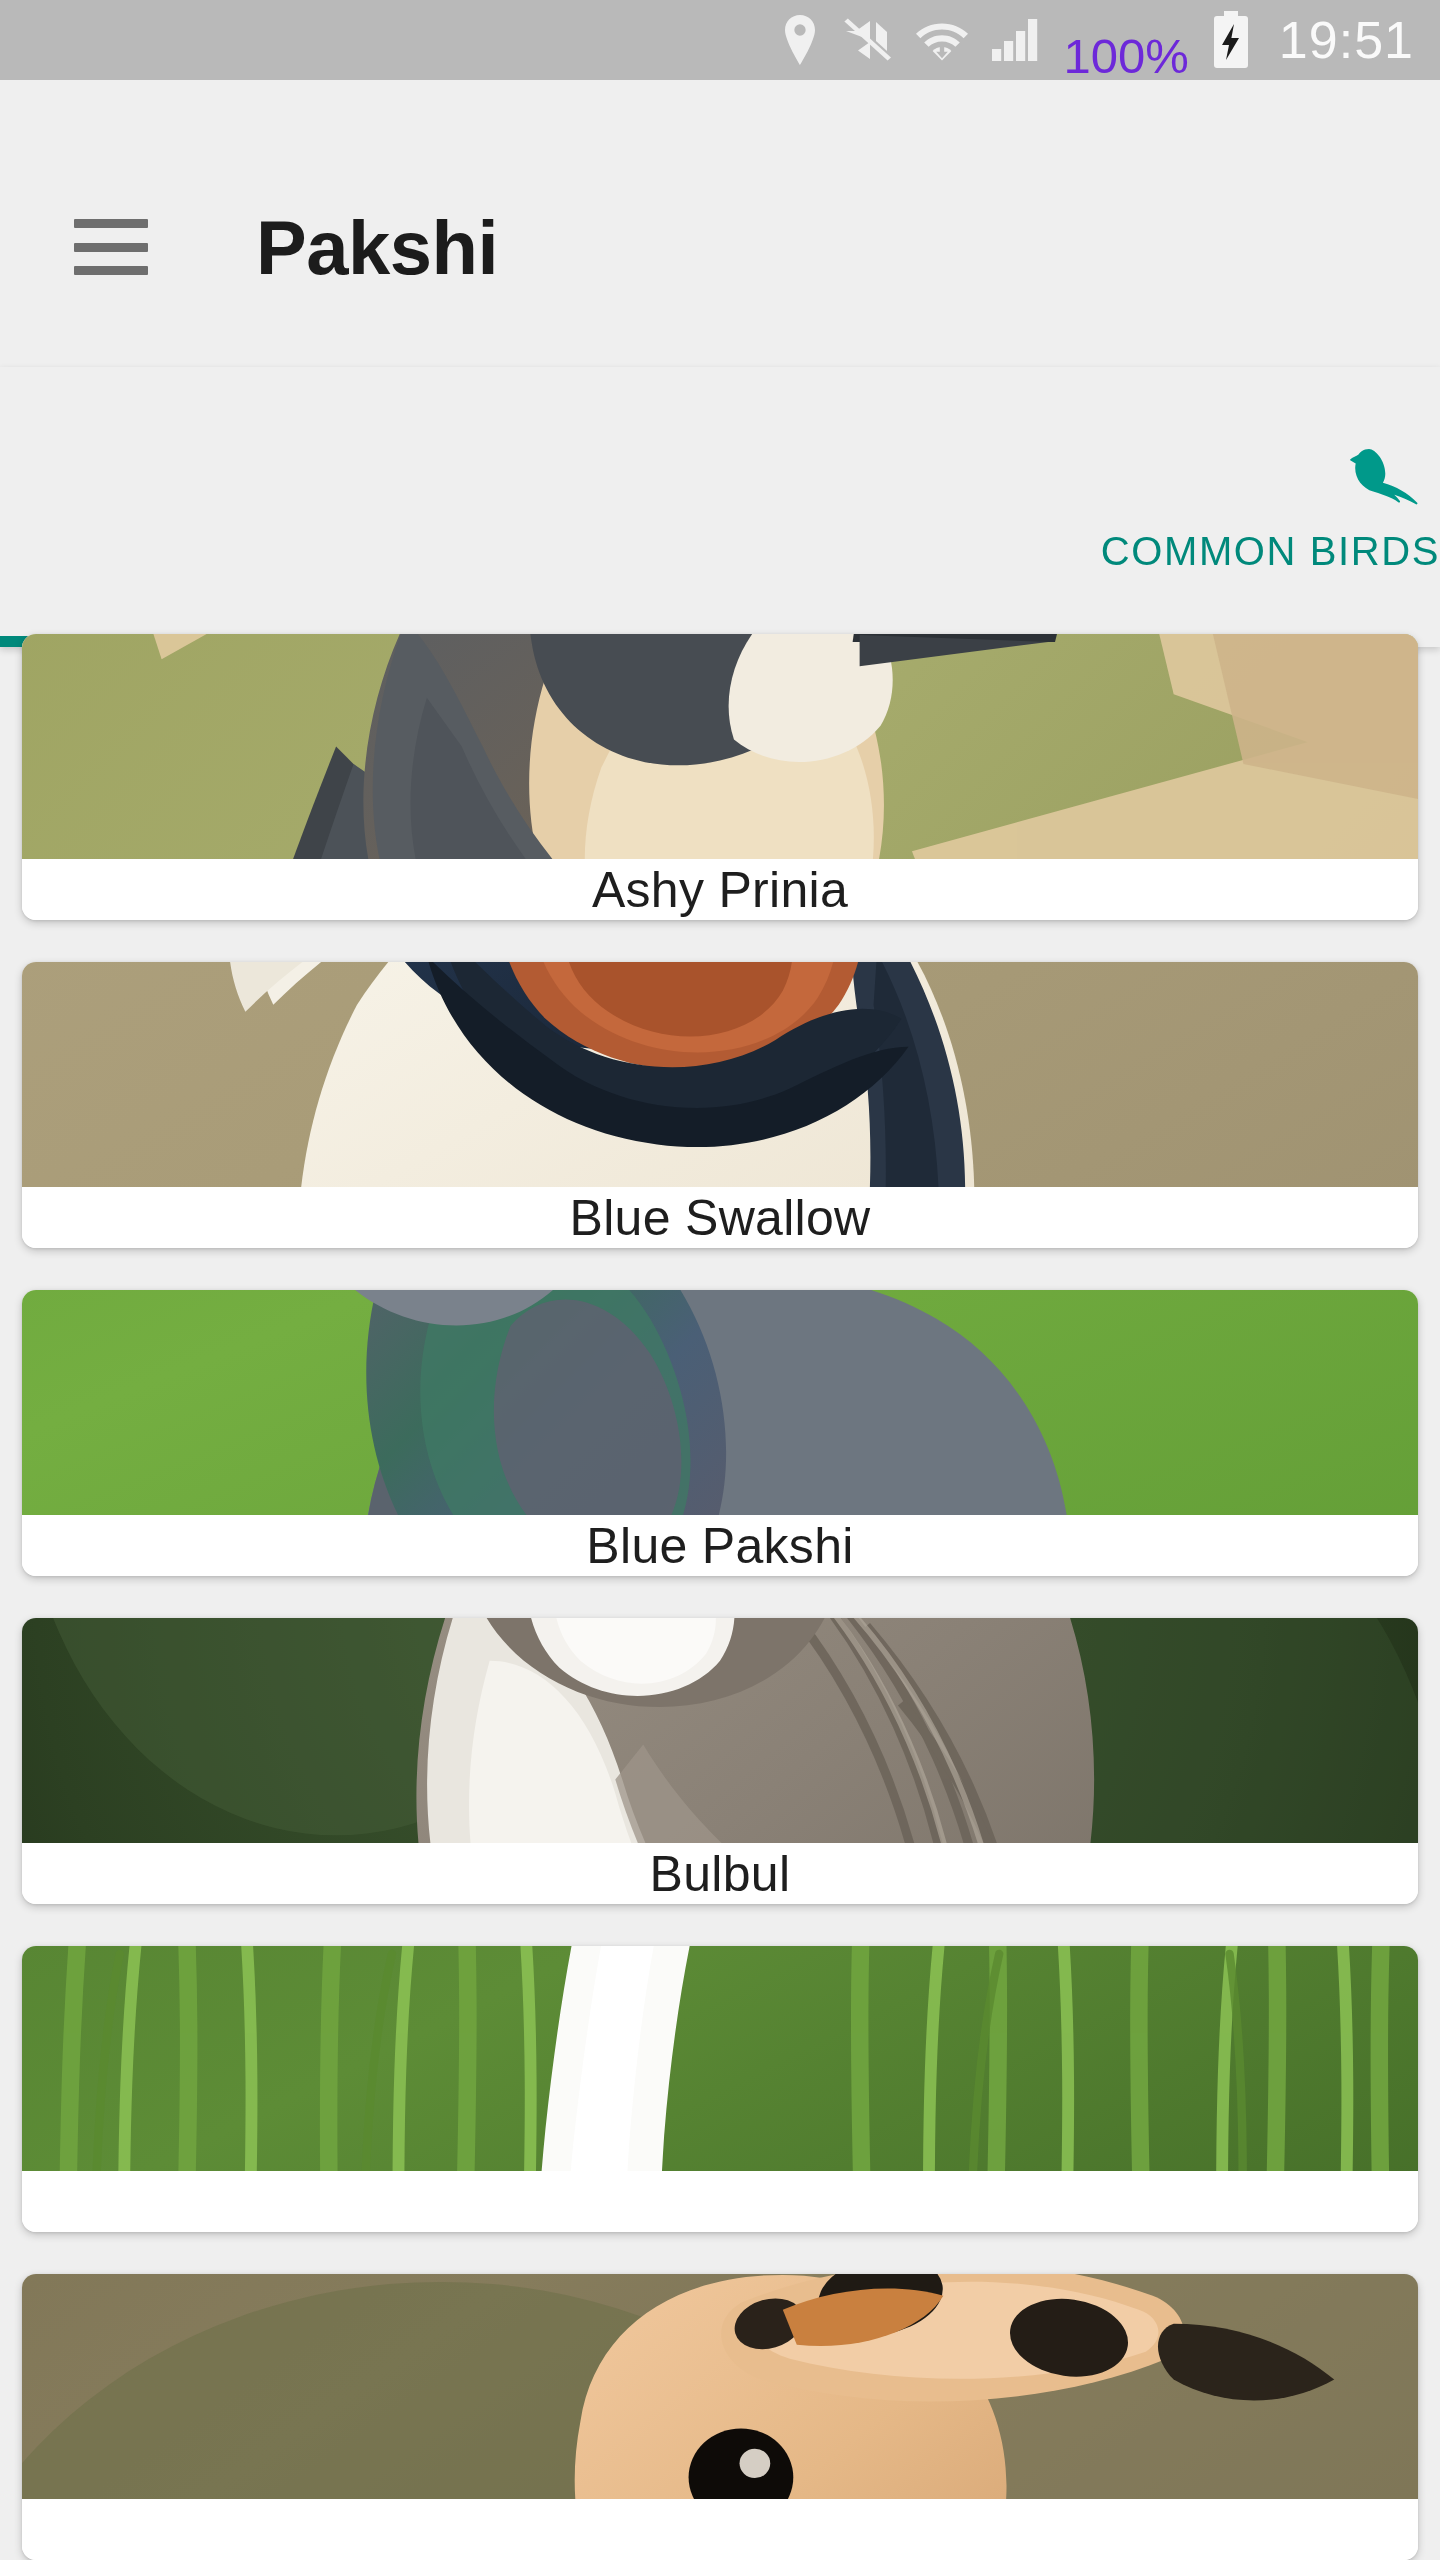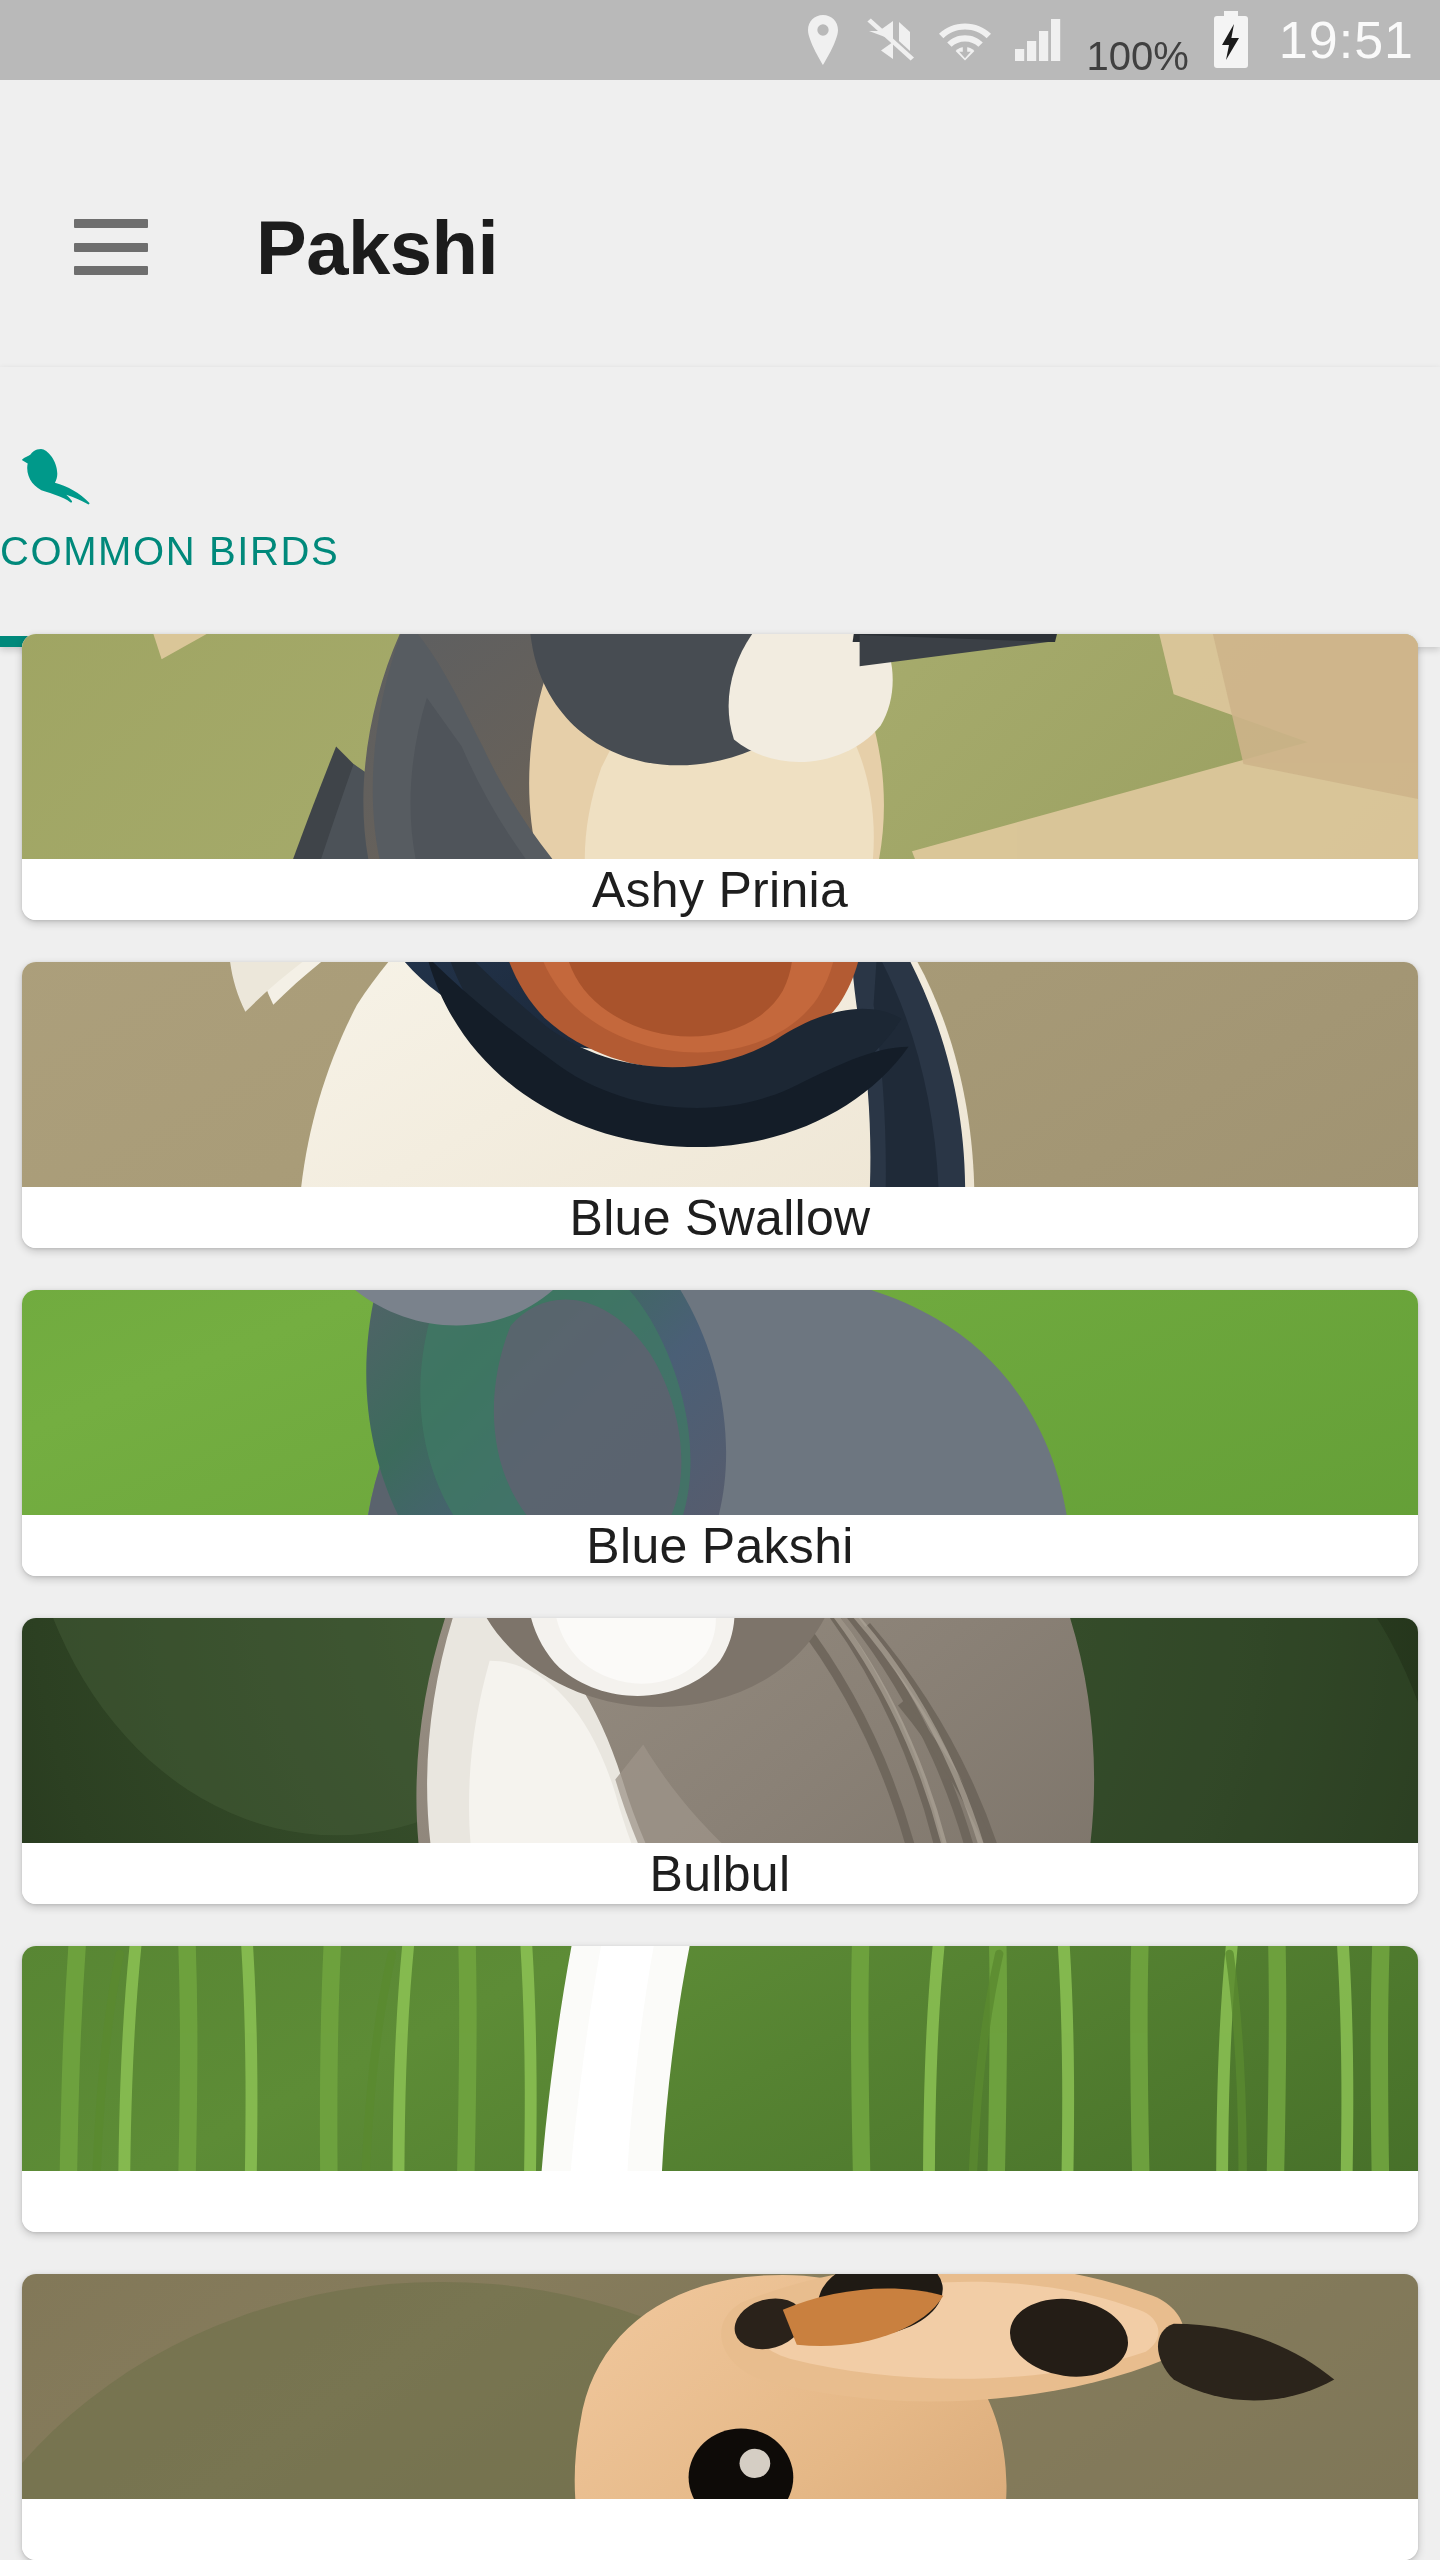--- a/index.html
+++ b/index.html
@@ -25,21 +25,21 @@
     position: relative;
     height: 80px;
     background: #B9B9B9;
     display: flex;
     align-items: center;
     justify-content: flex-end;
     padding-right: 26px;
     gap: 22px;
   }
   .status-icon { display: flex; align-items: center; justify-content: center; }
-  .battery-pct { font-size: 40px; color: #404040; margin-top: 32px; }
+  .battery-pct { font-size: 49px; color: #6d28d9; margin-top: 32px; }
   .clock { font-size: 52px; color: #FAFAFA; letter-spacing: 1px; margin-left: 6px; }
 
   
   .app-bar {
     height: 240px;
     background: #EFEFEF;
     display: flex;
     align-items: center;
     padding-left: 74px;
     margin-top: 47px;
@@ -72,21 +72,21 @@
     display: flex;
     height: 280px;
     background: #EFEFEF;
     position: relative;
     box-shadow: 0 3px 7px rgba(0,0,0,0.16);
   }
   .tab {
     flex: 1 1 50%;
     display: flex;
     flex-direction: column;
-    align-items: flex-start;
+    align-items: flex-end;
     justify-content: center;
     gap: 10px;
     cursor: pointer;
     position: relative;
   }
   .tab-icon { height: 78px; display: flex; align-items: center; justify-content: center; }
   .tab-label {
     font-size: 40px;
     letter-spacing: 1.6px;
     font-weight: 500;

